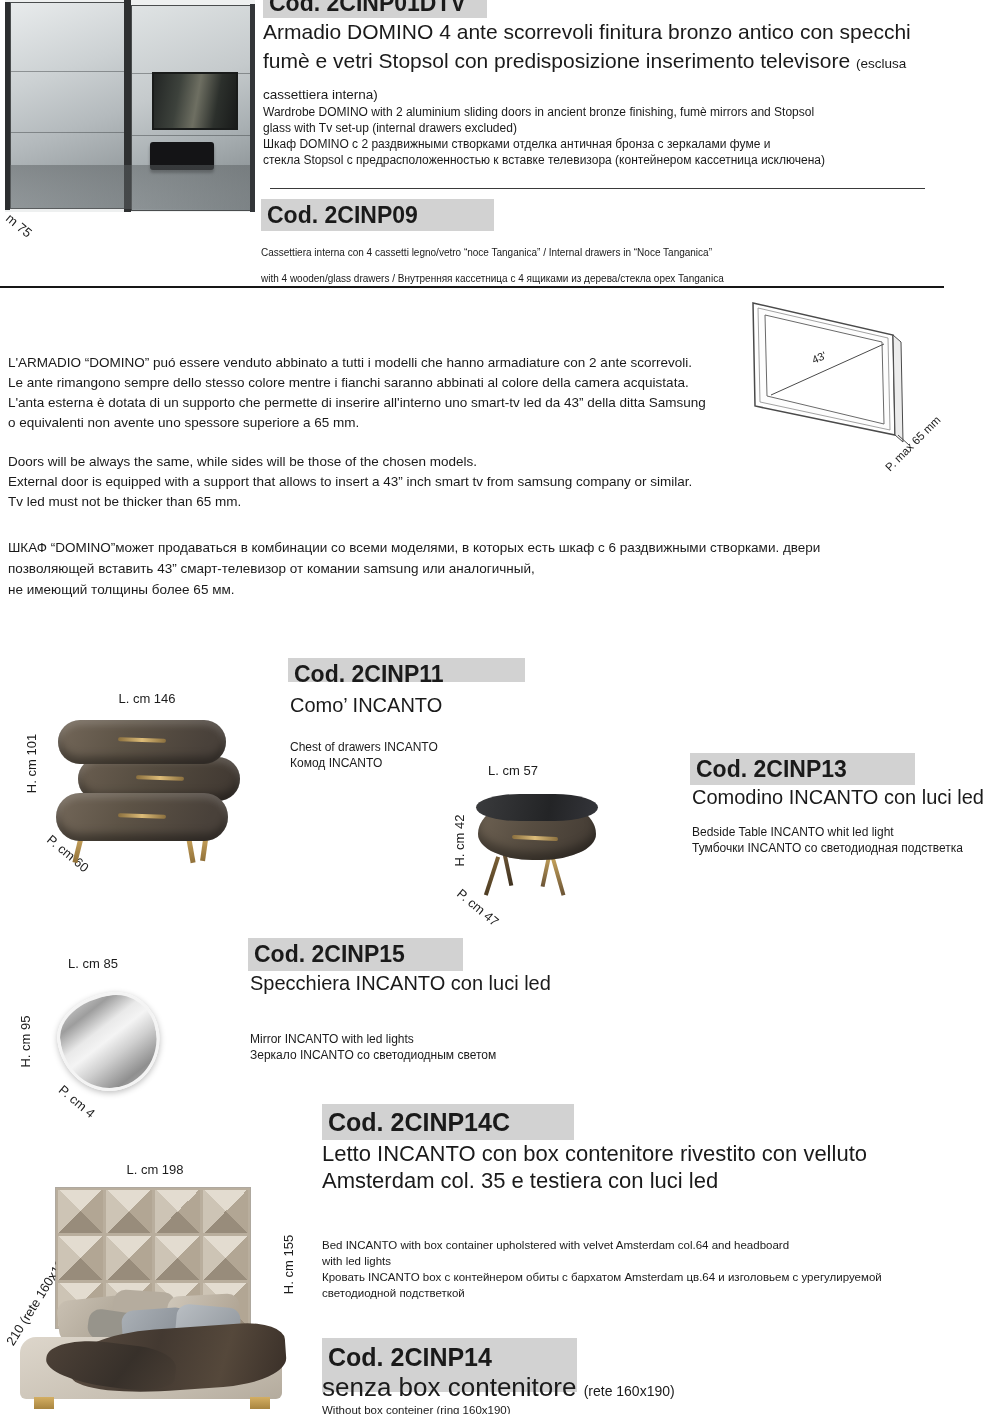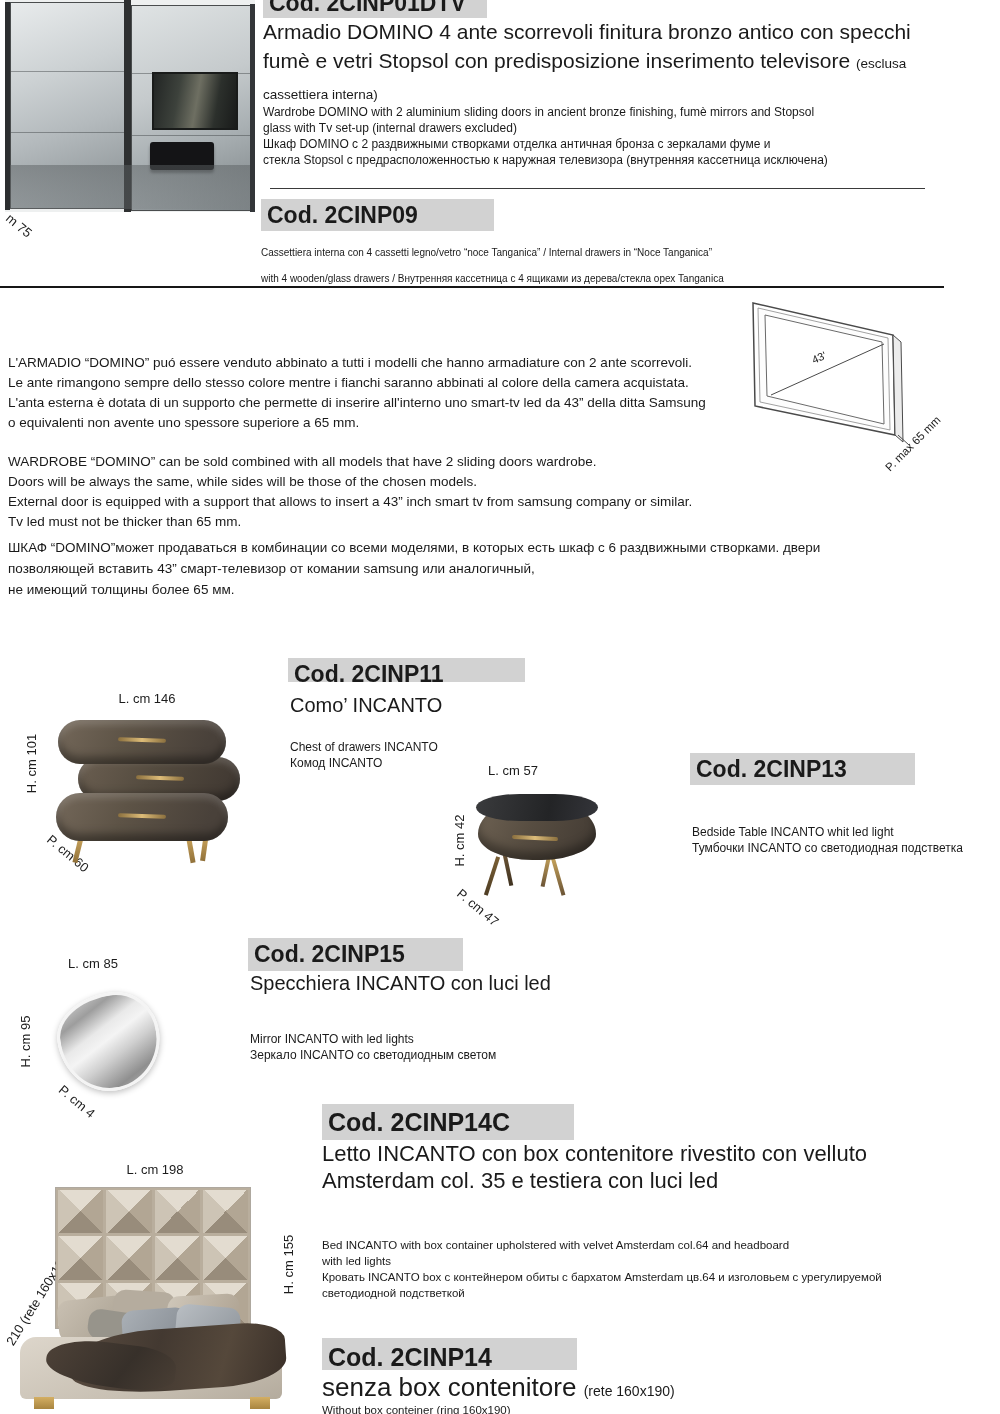--- a/index.html
+++ b/index.html
@@ -108,41 +108,40 @@
 
   <div class="chip" style="left:263px;top:-12px;width:224px;height:30px;line-height:30px">Cod. 2CINP01DTV</div>
   <div class="title" style="left:263px;top:18px;width:648px">
     <span>Armadio DOMINO 4 ante scorrevoli finitura bronzo antico con specchi fumè e vetri Stopsol con predisposizione inserimento televisore</span>
     <span class="note">(esclusa cassettiera interna)</span>
   </div>
   <div class="small-para" style="left:263px;top:104px">
     <div>Wardrobe DOMINO with 2 aluminium sliding doors in ancient bronze finishing, fumè mirrors and Stopsol</div>
     <div>glass with Tv set-up (internal drawers excluded)</div>
     <div>Шкаф DOMINO с 2 раздвижными створками отделка античная бронза с зеркалами фуме и</div>
-    <div>стекла Stopsol с предрасположенностью к наружная телевизора (внутренняя кассетница исключена)</div>
+    <div>стекла Stopsol с предрасположенностью к вставке телевизора (контейнером кассетница исключена)</div>
   </div>
 
   <div class="rule" style="left:270px;top:188px;width:655px"></div>
 
   <div class="chip" style="left:261px;top:199px;width:233px;height:32px;line-height:32px">Cod. 2CINP09</div>
   <div class="small-para" style="left:261px;top:240px;font-size:10px;line-height:26px">
     <div>Cassettiera interna con 4 cassetti legno/vetro “noce Tanganica” / Internal drawers in “Noce Tanganica”</div>
     <div>with 4 wooden/glass drawers / Внутренняя кассетница с 4 ящиками из дерева/стекла орех Tanganica</div>
   </div>
 
   <div class="rule2" style="left:0;top:286px;width:944px"></div>
 
   <div class="para" style="left:8px;top:353px">
     <div>L'ARMADIO “DOMINO” puó essere venduto abbinato a tutti i modelli che hanno armadiature con 2 ante scorrevoli.</div>
     <div>Le ante rimangono sempre dello stesso colore mentre i fianchi saranno abbinati al colore della camera acquistata.</div>
     <div>L'anta esterna è dotata di un supporto che permette di inserire all'interno uno smart-tv led  da 43” della ditta Samsung</div>
     <div>o equivalenti non avente uno spessore superiore a 65 mm.</div>
   </div>
   <div class="para" style="left:8px;top:452px">
-    <div>WARDROBE “DOMINO” can be sold combined with all models that have 2 sliding doors wardrobe.</div>
     <div>Doors will be always the same, while sides will be those of the chosen models.</div>
     <div>External door is equipped with a support that allows to insert a 43” inch smart tv from samsung company or similar.</div>
     <div>Tv led must not be thicker than 65 mm.</div>
   </div>
   <div class="para" style="left:8px;top:537px;line-height:21px">
     <div>ШКАФ “DOMINO”может продаваться в комбинации со всеми моделями, в которых есть шкаф с 6 раздвижными створками. двери</div>
     <div>позволяющей вставить 43” смарт-телевизор  от комании samsung или аналогичный,</div>
     <div>не имеющий толщины более 65 мм.</div>
   </div>
 
@@ -192,20 +191,21 @@
     <div class="nsleg" style="left:46px;top:64px;height:32px;transform:rotate(-12deg);background:linear-gradient(#6b5436,#3f3220)"></div>
     <div class="nsleg" style="left:96px;top:66px;height:40px;transform:rotate(-16deg)"></div>
     <div class="nsleg" style="left:84px;top:64px;height:33px;transform:rotate(12deg)"></div>
     <div class="nsbody">
       <div class="nstop"></div>
       <div class="nshandle"></div>
     </div>
   </div>
 
   <div class="chip" style="left:690px;top:753px;width:225px;height:32px;line-height:32px">Cod. 2CINP13</div>
+  <div class="h20" style="left:692px;top:786px">Comodino INCANTO con luci led</div>
   <div class="small-para" style="left:692px;top:824px">
     <div>Bedside Table INCANTO whit led light</div>
     <div>Тумбочки INCANTO со светодиодная подстветка</div>
   </div>
 
   <div class="chip" style="left:248px;top:938px;width:215px;height:33px;line-height:33px">Cod. 2CINP15</div>
   <div class="h20" style="left:250px;top:972px">Specchiera INCANTO con luci led</div>
   <div class="small-para" style="left:250px;top:1031px">
     <div>Mirror INCANTO with led lights</div>
     <div>Зеркало INCANTO со светодиодным светом</div>
@@ -250,20 +250,20 @@
     <div class="pillow" style="left:70px;top:126px;width:50px;height:30px;transform:rotate(8deg);background:#97948b"></div>
     <div class="pillow" style="left:104px;top:124px;width:66px;height:34px;transform:rotate(-4deg);background:linear-gradient(130deg,#aab0b6,#868c93)"></div>
     <div class="pillow" style="left:158px;top:121px;width:64px;height:36px;transform:rotate(5deg);background:linear-gradient(130deg,#b9bec3,#8f959b)"></div>
     <div class="bbase"></div>
     <div class="blanket"></div>
     <div class="blanket2"></div>
     <div class="bfoot" style="left:16px"></div>
     <div class="bfoot" style="left:232px"></div>
   </div>
 
-  <div class="chip" style="left:322px;top:1338px;width:255px;height:32px;line-height:38px;font-size:25px">Cod. 2CINP14</div>
+  <div class="chip" style="left:322px;top:1338px;width:255px;height:54px;line-height:38px;font-size:25px">Cod. 2CINP14</div>
   <div class="title" style="left:322px;top:1372px;width:640px;font-size:26px;line-height:30px">
     <span>senza box contenitore</span>
     <span class="note" style="font-size:14px">(rete 160x190)</span>
   </div>
   <div class="small-para" style="left:322px;top:1402px;font-size:11.5px">Without box conteiner (ring 160x190)</div>
 
 </div>
 
 </body></html>

